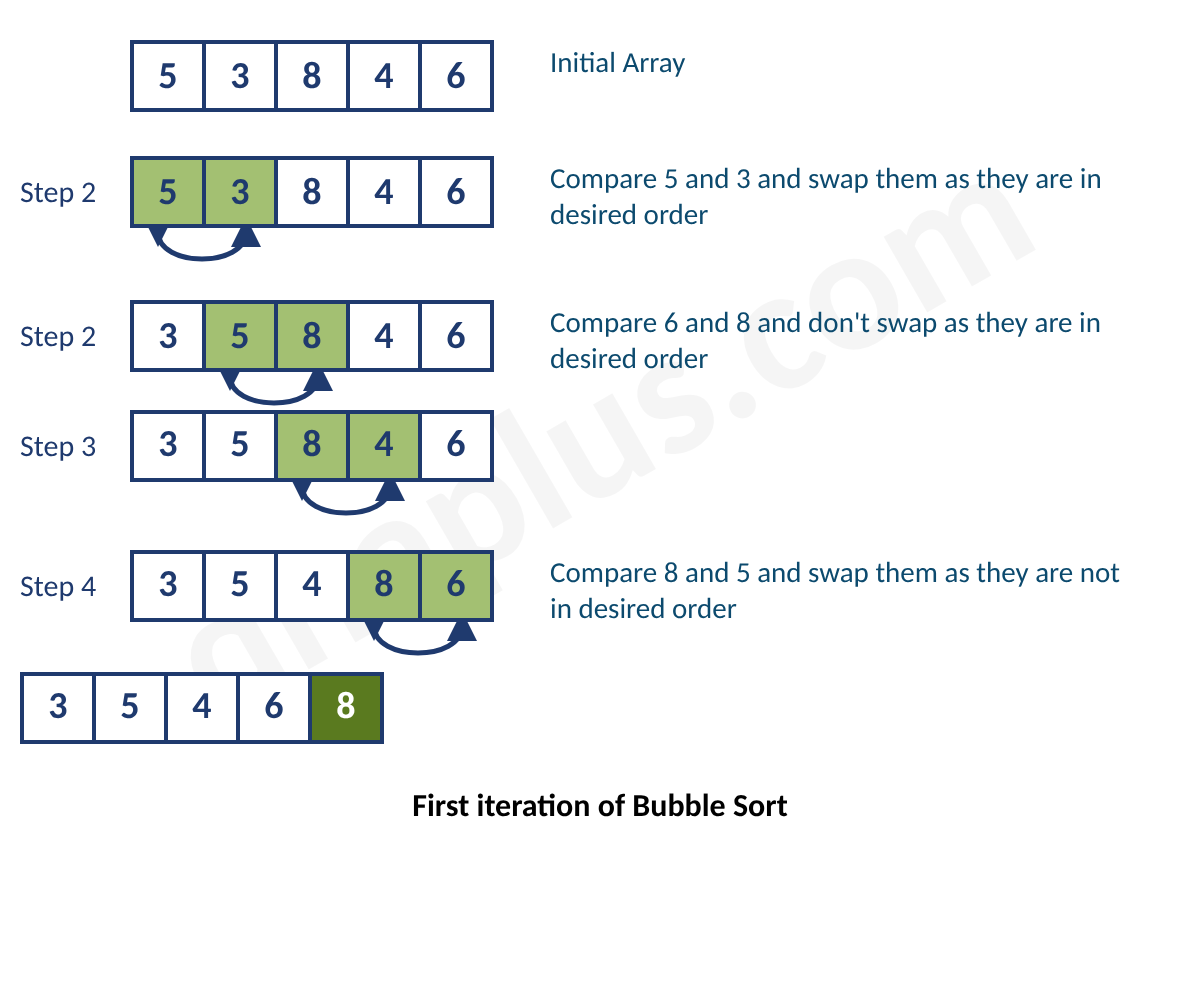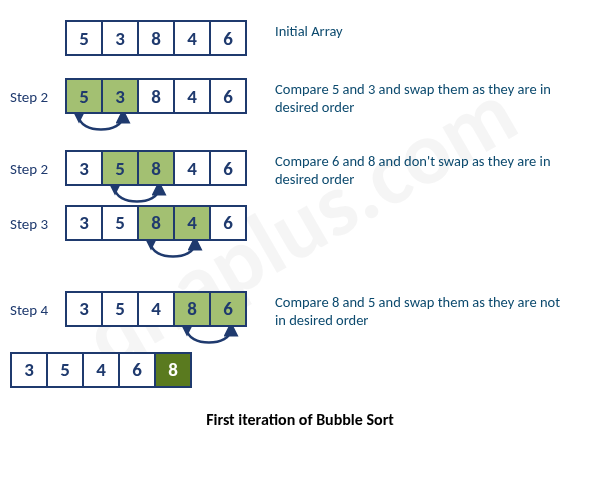--- a/index.html
+++ b/index.html
@@ -131,21 +131,21 @@
             <defs>
               <marker id="ah" markerWidth="6" markerHeight="6" refX="3" refY="3" orient="auto">
                 <path d="M0,0 L6,3 L0,6 Z" fill="#1f3a6e"></path>
               </marker>
             </defs>
             <path d="M14,2 C14,20 58,20 58,2" fill="none" stroke="#1f3a6e" stroke-width="2.5" marker-start="url(#ah)" marker-end="url(#ah)"></path>
           </svg></div>
       </div>
       <div class="desc">Compare 6 and 8 and don't swap as they are in desired order</div>
     </div>
-    <div class="row" style="margin-bottom: 50px;">
+    <div class="row" style="margin-bottom: 34px;">
       <div class="step-label">Step 3</div>
       <div style="position: relative;">
         <div class="array">
           <div class="cell">3</div>
           <div class="cell">5</div>
           <div class="cell hl">8</div>
           <div class="cell hl">4</div>
           <div class="cell">6</div>
         </div>
         <div class="swap-arrow" style="left: 72px;"><svg viewBox="0 0 72 28" width="72" height="28">

